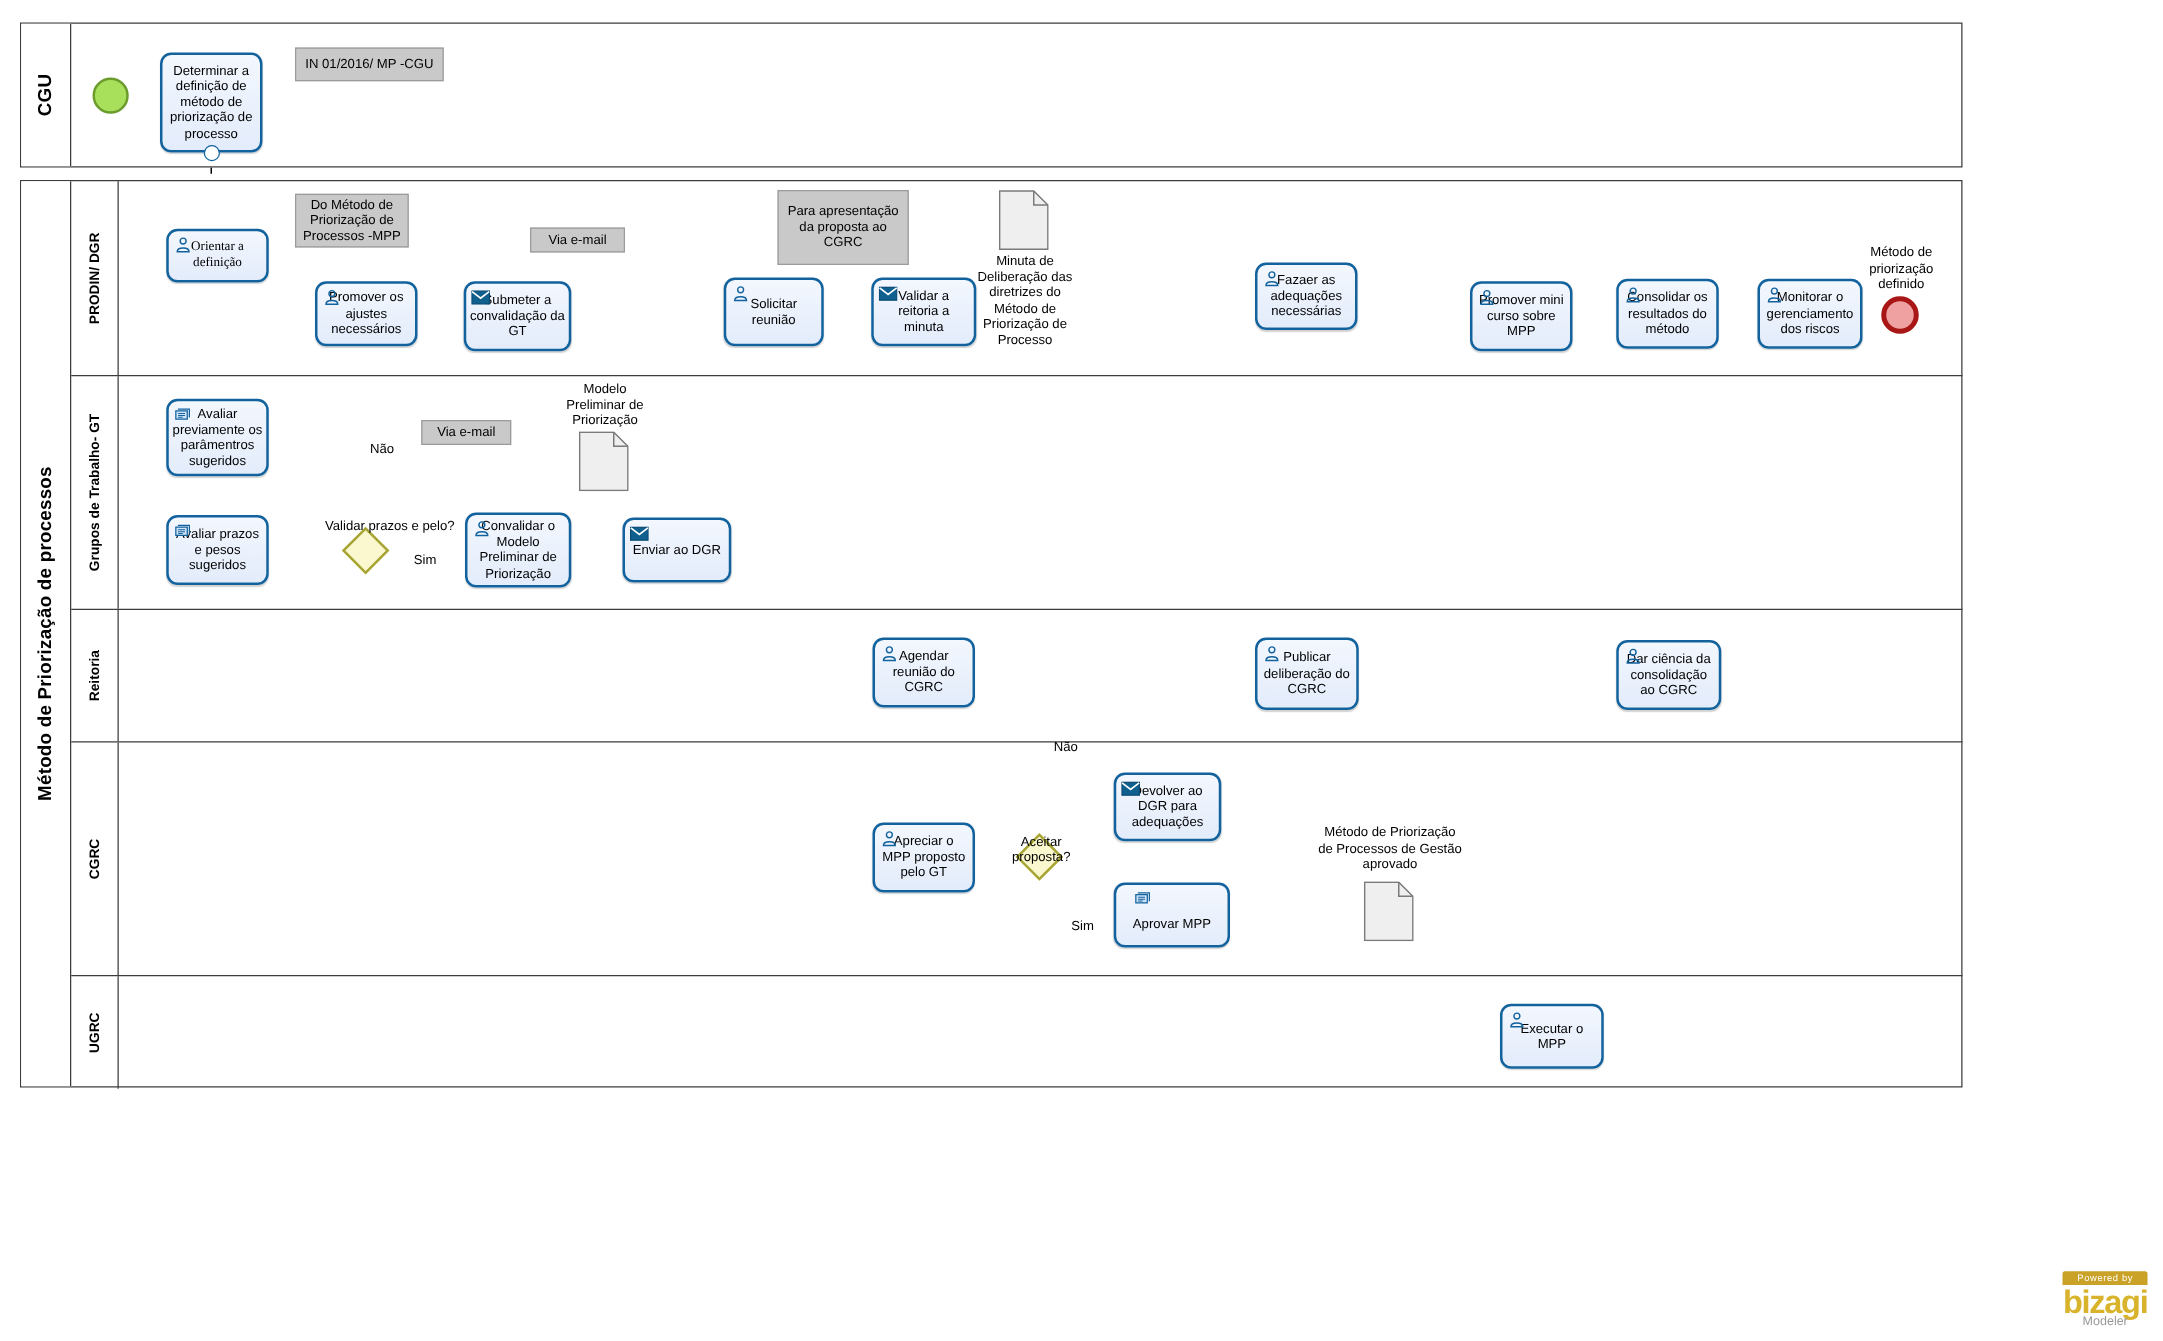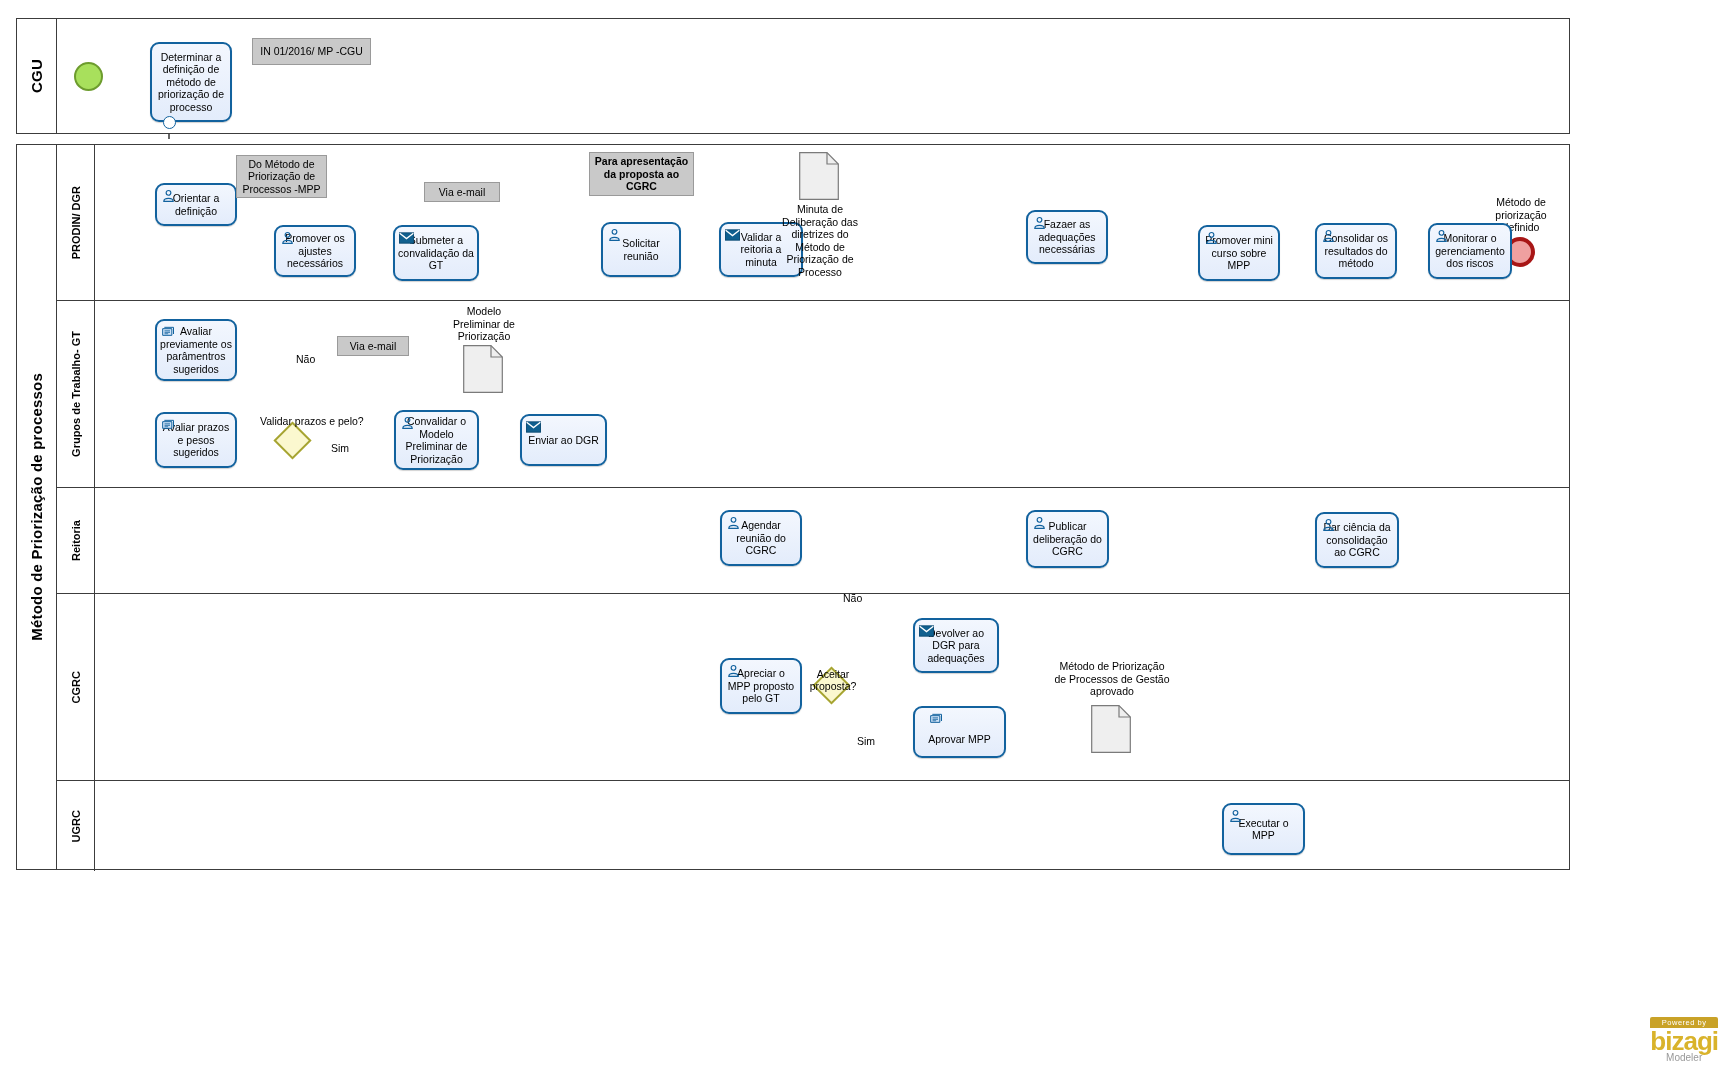--- a/index.html
+++ b/index.html
@@ -76,21 +76,20 @@
     box-sizing: border-box;
     border: 2px solid #12629e;
     border-radius: 9px;
     background: linear-gradient(to bottom, #f3f7fe 0%, #e3ecfb 100%);
     box-shadow: 0 1px 1px rgba(0,0,0,.18);
     display: flex;
     align-items: center;
     justify-content: center;
     text-align: center;
     padding: 2px 3px;
-    margin-left: 22px;
   }
   .task .tlabel {
     font-size: 10.5px;
     line-height: 12.5px;
     color: #000;
     position: relative;
     z-index: 2;
   }
   .task .ticon {
     position: absolute;
@@ -356,21 +355,21 @@
   <div class="event start" style="left:74px; top:62px; width:29px; height:29px;"></div>
   <div class="event end" style="left:1505px; top:237px; width:30px; height:30px;"></div>
   <div class="eventlabel" style="left:1478px; top:196px; width:86px;">Método de priorização definido</div>
 
   <div class="task" style="left:128px; top:42px; width:82px; height:80px;">
     <div class="tlabel">Determinar a definição de método de priorização de processo</div>
   </div>
 
   <div style="position:absolute;left:163px;top:116px;width:11px;height:11px;border:1.4px solid #12629e;border-radius:50%;background:#fff;"></div>
 
-  <div class="task" style="left:133px; top:183px; width:82px; height:43px;">
+  <div class="task" style="left:133px; top:183px; width:82px; height:43px;font-family:Liberation Serif, serif;">
     <svg class="ticon" viewBox="0 0 16 16">
         <circle cx="8" cy="4.4" r="2.7" fill="none" stroke="#12629e" stroke-width="1.3"></circle>
         <path d="M2.6 14.2 C2.6 9.6 13.4 9.6 13.4 14.2 Z" fill="none" stroke="#12629e" stroke-width="1.3"></path>
       </svg>
     <div class="tlabel">Orientar a definição</div>
   </div>
 
   <div class="task" style="left:252px; top:225px; width:82px; height:52px;">
     <svg class="ticon" viewBox="0 0 16 16">
         <circle cx="8" cy="4.4" r="2.7" fill="none" stroke="#12629e" stroke-width="1.3"></circle>
@@ -534,24 +533,24 @@
   <div class="gateway" style="left:812px; top:666px;">
     <div class="gw-shape"></div>
   </div>
   <div class="gw-label" style="left:807px; top:668px; width:52px; white-space:normal;">Aceitar proposta?</div>
 
   <div class="flowlabel" style="left:296px; top:353px;">Não</div>
   <div class="flowlabel" style="left:331px; top:442px;">Sim</div>
   <div class="flowlabel" style="left:843px; top:592px;">Não</div>
   <div class="flowlabel" style="left:857px; top:735px;">Sim</div>
 
-  <div class="annotation" style="left:236px; top:38px; width:119px; height:27px;margin-left:16px;">IN 01/2016/ MP -CGU</div>
+  <div class="annotation" style="left:236px; top:38px; width:119px; height:27px;">IN 01/2016/ MP -CGU</div>
   <div class="annotation" style="left:236px; top:155px; width:91px; height:43px;">Do Método de Priorização de Processos -MPP</div>
   <div class="annotation" style="left:424px; top:182px; width:76px; height:20px;">Via e-mail</div>
-  <div class="annotation" style="left:589px; top:152px; width:105px; height:44px;font-weight:bold;">Para apresentação da proposta ao CGRC</div>
+  <div class="annotation" style="left:622px; top:152px; width:105px; height:60px;">Para apresentação da proposta ao CGRC</div>
   <div class="annotation" style="left:337px; top:336px; width:72px; height:20px;">Via e-mail</div>
 
   <div class="dataobj" style="left:799px; top:152px; width:40px; height:48px;">
     <svg class="doc" viewBox="0 0 40 48" preserveAspectRatio="none">
       <path d="M0.7 0.7 H28 L39.3 12 V47.3 H0.7 Z" fill="#efefef" stroke="#7a7a7a" stroke-width="1.2"></path>
       <path d="M28 0.7 V12 H39.3" fill="none" stroke="#7a7a7a" stroke-width="1.2"></path>
     </svg>
   </div>
   <div class="doc-caption" style="left:780px; top:203px; width:80px;">Minuta de Deliberação das diretrizes do Método de Priorização de Processo</div>
 

